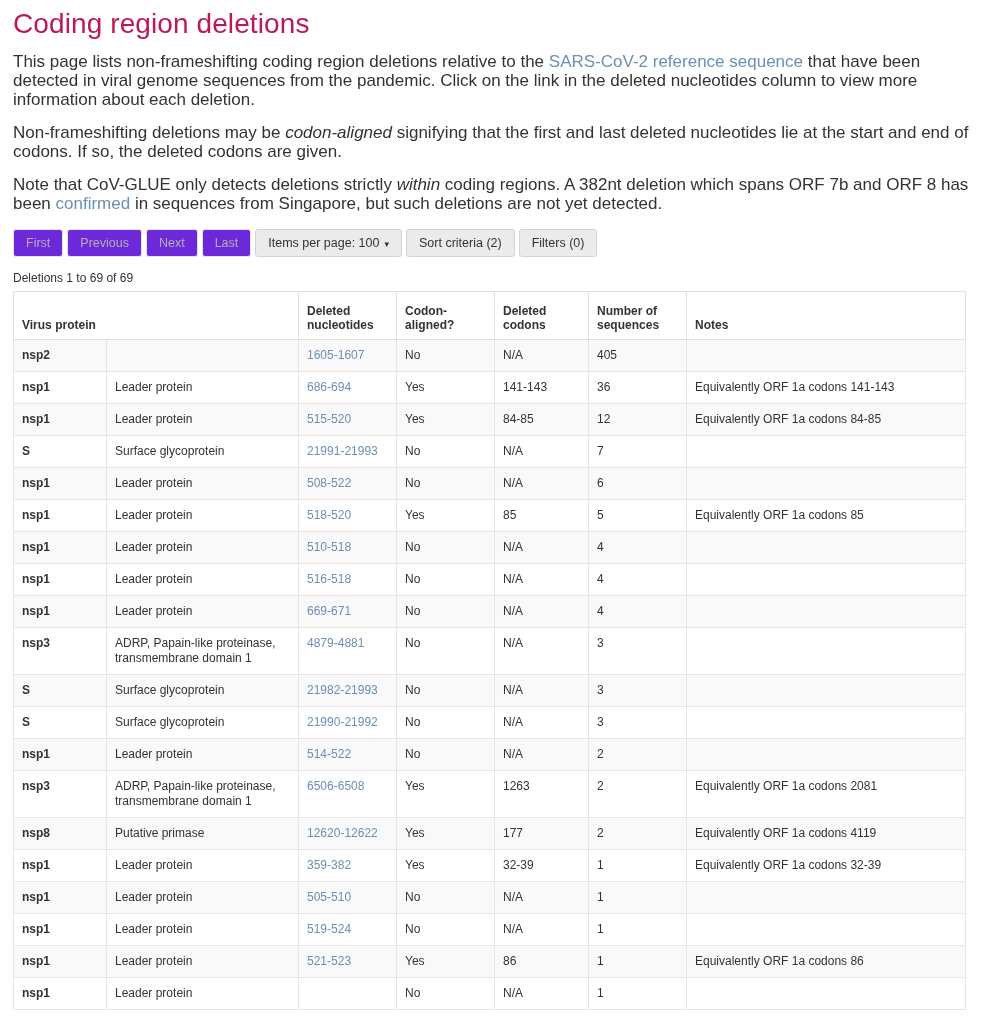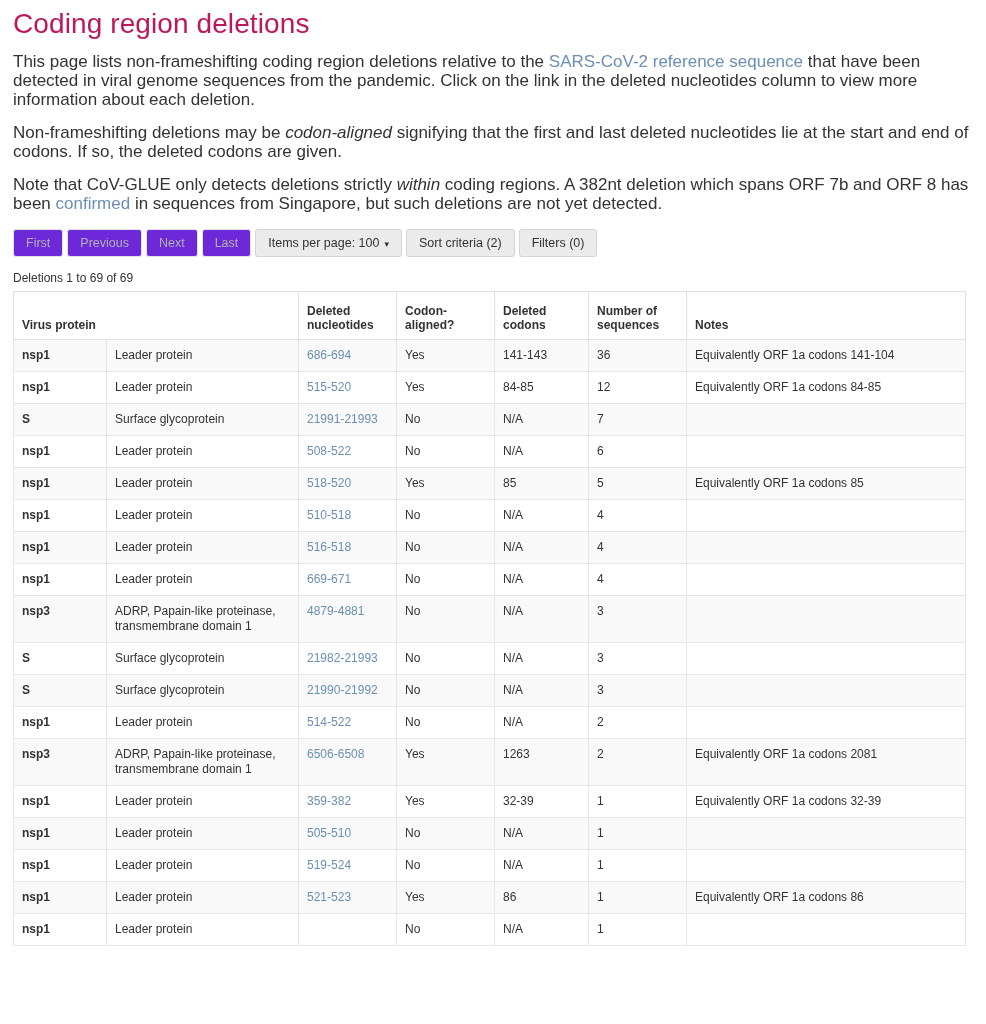--- a/index.html
+++ b/index.html
@@ -175,27 +175,36 @@
         <th colspan="2">Virus protein</th>
         <th>Deleted nucleotides</th>
         <th>Codon-aligned?</th>
         <th>Deleted codons</th>
         <th>Number of sequences</th>
         <th>Notes</th>
       </tr>
     </thead>
     <tbody id="table-body">
         <tr>
+          <td class="protein">nsp2</td>
+          <td class="desc"></td>
+          <td class="nt"><a href="#">1605-1607</a></td>
+          <td class="codalign">No</td>
+          <td class="codons">N/A</td>
+          <td class="numseq">405</td>
+          <td class="notes"></td>
+        </tr>
+        <tr>
           <td class="protein">nsp1</td>
           <td class="desc">Leader protein</td>
           <td class="nt"><a href="#">686-694</a></td>
           <td class="codalign">Yes</td>
           <td class="codons">141-143</td>
           <td class="numseq">36</td>
-          <td class="notes">Equivalently ORF 1a codons 141-104</td>
+          <td class="notes">Equivalently ORF 1a codons 141-143</td>
         </tr>
         <tr>
           <td class="protein">nsp1</td>
           <td class="desc">Leader protein</td>
           <td class="nt"><a href="#">515-520</a></td>
           <td class="codalign">Yes</td>
           <td class="codons">84-85</td>
           <td class="numseq">12</td>
           <td class="notes">Equivalently ORF 1a codons 84-85</td>
         </tr>
@@ -292,20 +301,29 @@
         <tr>
           <td class="protein">nsp3</td>
           <td class="desc">ADRP, Papain-like proteinase, transmembrane domain 1</td>
           <td class="nt"><a href="#">6506-6508</a></td>
           <td class="codalign">Yes</td>
           <td class="codons">1263</td>
           <td class="numseq">2</td>
           <td class="notes">Equivalently ORF 1a codons 2081</td>
         </tr>
         <tr>
+          <td class="protein">nsp8</td>
+          <td class="desc">Putative primase</td>
+          <td class="nt"><a href="#">12620-12622</a></td>
+          <td class="codalign">Yes</td>
+          <td class="codons">177</td>
+          <td class="numseq">2</td>
+          <td class="notes">Equivalently ORF 1a codons 4119</td>
+        </tr>
+        <tr>
           <td class="protein">nsp1</td>
           <td class="desc">Leader protein</td>
           <td class="nt"><a href="#">359-382</a></td>
           <td class="codalign">Yes</td>
           <td class="codons">32-39</td>
           <td class="numseq">1</td>
           <td class="notes">Equivalently ORF 1a codons 32-39</td>
         </tr>
         <tr>
           <td class="protein">nsp1</td>

